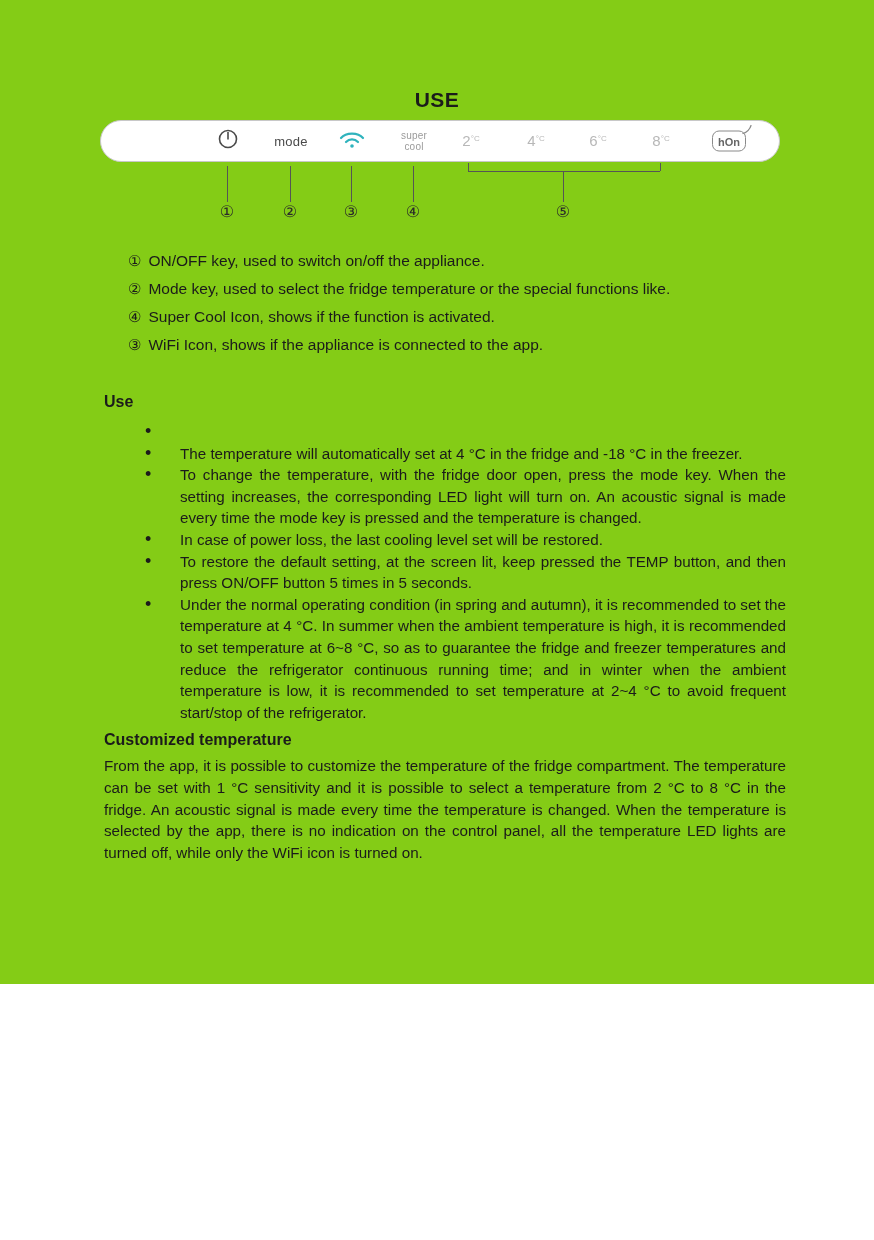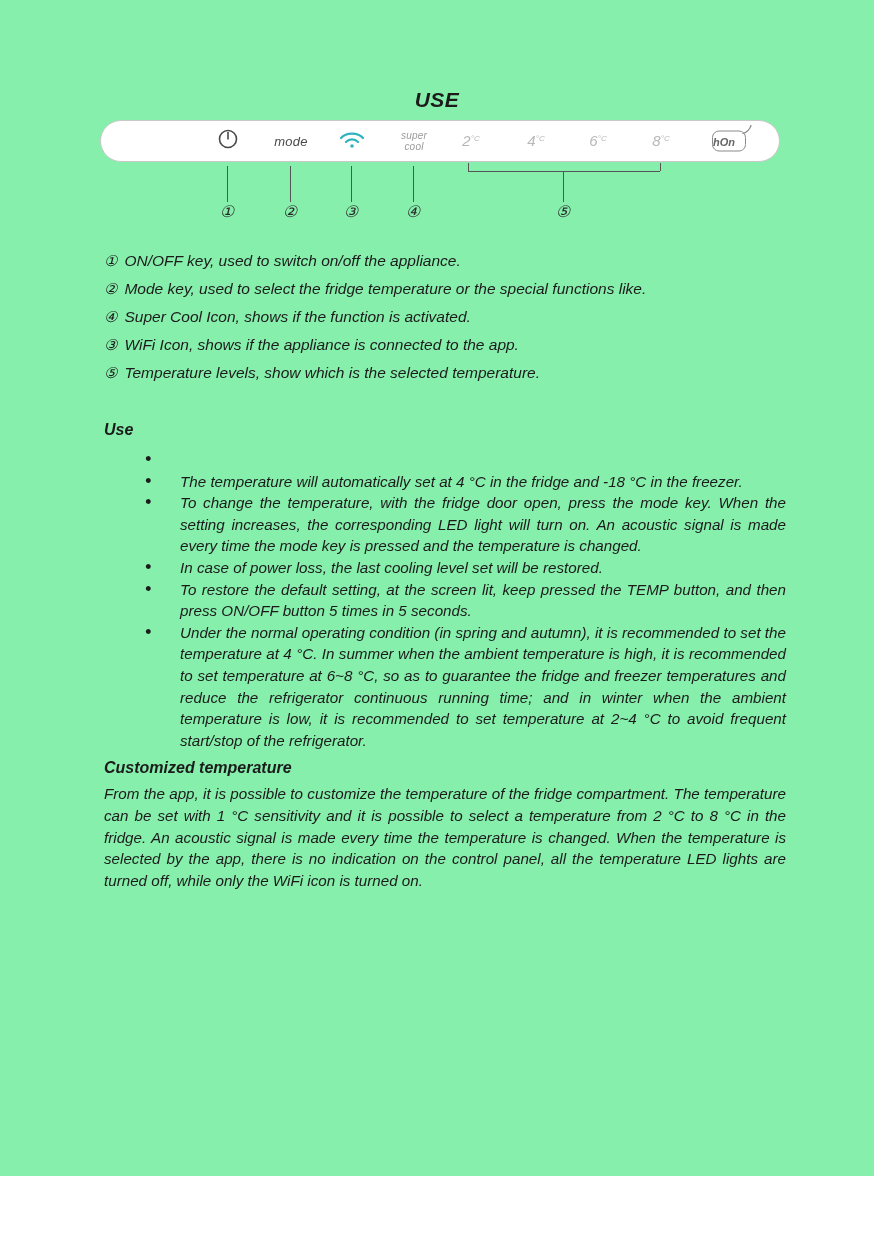--- a/index.html
+++ b/index.html
@@ -1,18 +1,18 @@
 <!DOCTYPE html>
 <html><head>
 <meta charset="utf-8">
 <style>
   html,body { margin:0; padding:0; background:#ffffff; }
   .page {
-    position:relative; width:874px; height:1176px; background:#86efac;
-    font-family:"Liberation Sans", sans-serif; color:#1b1b1b; overflow:hidden;font-style:italic;
+    position:relative; width:874px; height:984px; background:#84cc16;
+    font-family:"Liberation Sans", sans-serif; color:#1b1b1b; overflow:hidden;
   }
 
   
   .title {
     position:absolute; top:88px; left:0; width:100%;
     text-align:center; font-size:21px; font-weight:bold; letter-spacing:0.5px;
   }
 
   
   .panel {
@@ -21,39 +21,39 @@
     background:#fff;
   }
   .p-item { position:absolute; top:50%; transform:translate(-50%,-50%); text-align:center; }
   .mode-label { font-size:13px; color:#4a4a4a; letter-spacing:0.3px; }
   .supercool { font-size:10px; color:#9b9b9b; line-height:10.5px; letter-spacing:0.2px; }
   .temp { color:#b8b8b8; white-space:nowrap; }
   .t-val { font-size:15px; }
   .t-unit { font-size:8px; vertical-align:5px; }
   .hon-box {
     position:relative; border:1.5px solid #8a8a8a; border-radius:7px;
-    width:34px; height:21px; display:flex; align-items:center; 
+    width:34px; height:21px; display:flex; align-items:center; justify-content:center;
     font-size:11px; font-weight:bold; color:#666; box-sizing:border-box;
   }
   .hon-arc { position:absolute; top:-7px; right:-7px; }
 
   
   .cline { position:absolute; width:1px; height:36px; top:166px; background:#555; }
   .br-h  { position:absolute; top:171px; left:468px; width:192px; height:1px; background:#555; }
   .br-tick { position:absolute; top:163px; width:1px; height:8px; background:#555; }
   .br-mid  { position:absolute; top:171px; left:563px; width:1px; height:31px; background:#555; }
   .cnum {
     position:absolute; top:202px; transform:translateX(-50%);
     font-size:16px; color:#2a2a2a;
   }
 
   
   .content { position:absolute; left:104px; top:247px; width:682px; }
 
-  .legend-item { line-height:28px; font-size:15.5px; white-space:nowrap; }
+  .legend-item { line-height:28px; font-size:15.5px; white-space:nowrap;margin-left:24px; }
   .lnum { margin-right:7px; font-size:15px; }
 
   .sec-heading { font-weight:bold; font-size:16px; line-height:26px; margin-top:30px; }
   .sec-heading.custom { margin-top:4px; }
 
   .bullets { margin-top:6px; }
   .bul { display:flex; }
   .mark {
     flex:none; width:76px; padding-left:41px; box-sizing:border-box;
     font-size:18px; line-height:21.6px; color:#1b1b1b;
@@ -147,23 +147,20 @@
       </div>
       <div class="legend-item">
         <span class="lnum">②</span><span>Mode key, used to select the fridge temperature or the special functions like.</span>
       </div>
       <div class="legend-item">
         <span class="lnum">④</span><span>Super Cool Icon, shows if the function is activated.</span>
       </div>
       <div class="legend-item">
         <span class="lnum">③</span><span>WiFi Icon, shows if the appliance is connected to the app.</span>
       </div>
-      <div class="legend-item">
-        <span class="lnum">⑤</span><span>Temperature levels, show which is the selected temperature.</span>
-      </div>
     </div>
 
     <div class="sec-heading">Use</div>
 
     <div class="bullets">
       <div class="bul">
         <span class="mark">•</span>
       </div>
       <div class="bul">
         <span class="mark">•</span>

